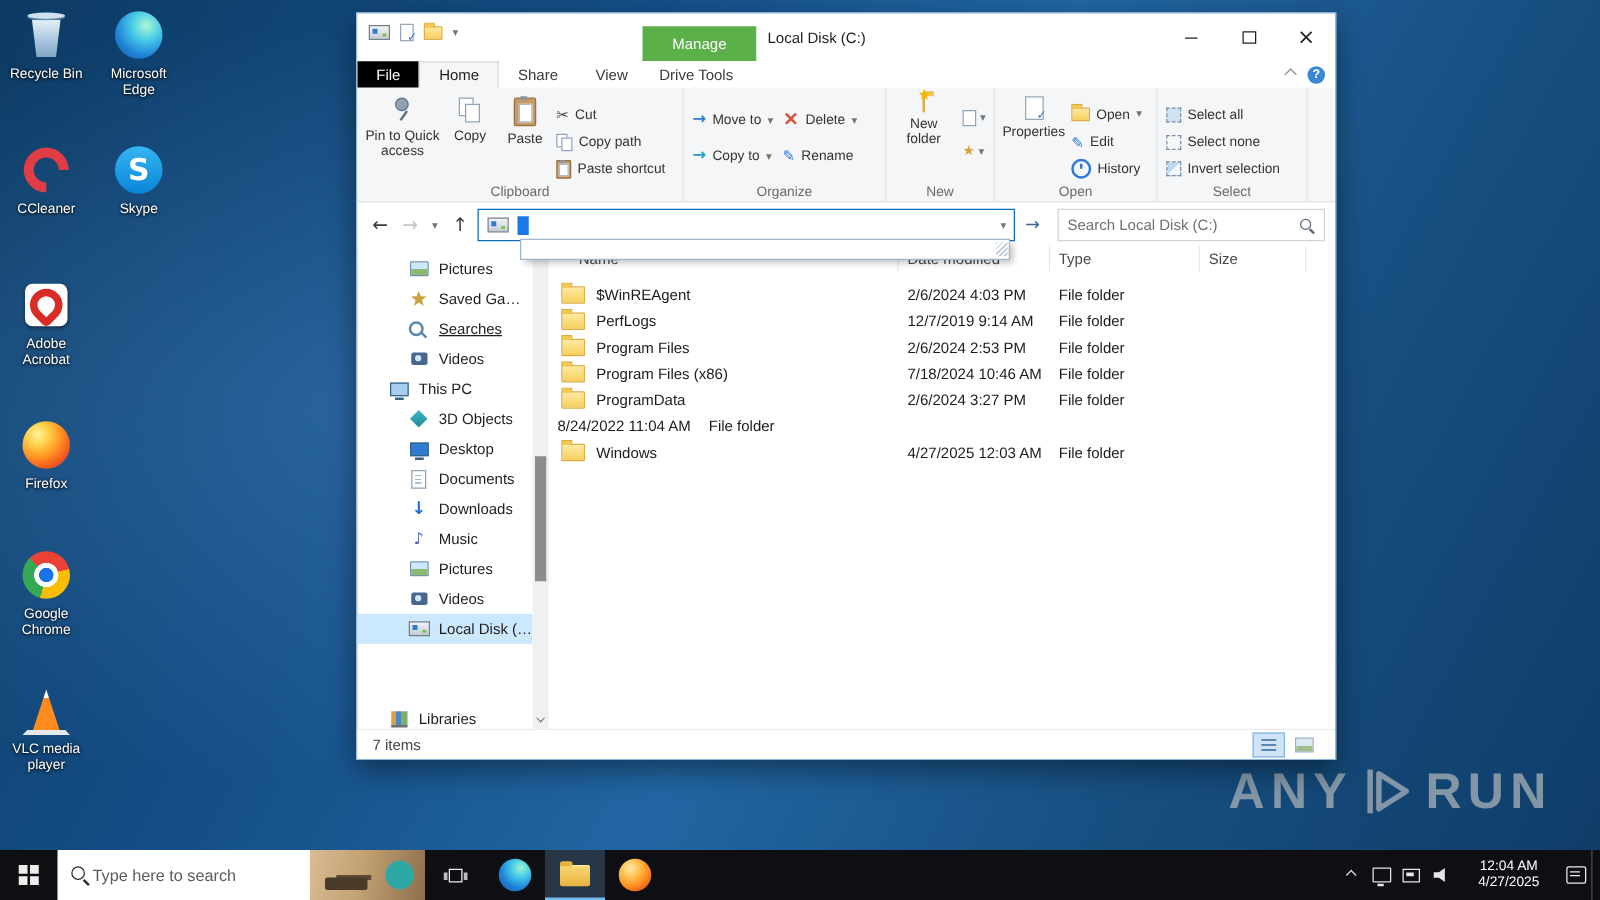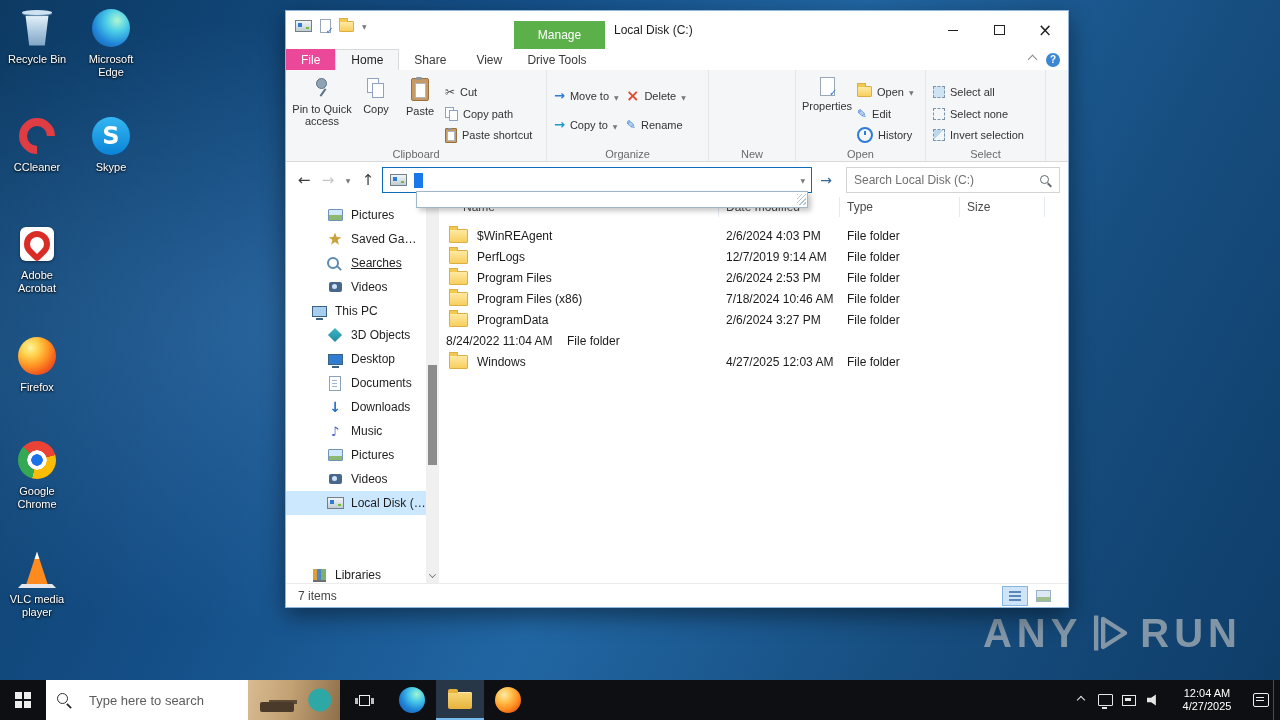--- a/index.html
+++ b/index.html
@@ -76,21 +76,21 @@
        color:#fff;font-size:12px;display:flex;align-items:center;justify-content:center}
   .wintitle{position:absolute;left:328px;top:12px;font-size:12px;color:#1e1e1e}
   .capbtns{position:absolute;right:0;top:0;height:38px;display:flex}
   .cap{width:46px;display:flex;align-items:center;justify-content:center}
   .min-i{width:10px;height:1px;background:#222;display:block}
   .max-i{width:9px;height:8px;border:1px solid #222;display:block}
   .cap-close::before{content:"\00D7";font-size:17px;color:#222;font-family:"DejaVu Sans",sans-serif}
 
   .tabrow{height:21px;display:flex;position:relative;background:#fff;font-size:12px}
   .tab{padding:0 15px;display:flex;align-items:center;color:#3a3a3a}
-  .tab-file{background:#ec4899;color:#fff}
+  .tab-file{background:#000000;color:#fff}
   .tab.active{background:#f5f6f7;border:1px solid #d8d9da;border-bottom:none;color:#1e1e1e}
   .tab-drive{position:absolute;left:228px;top:0;bottom:0;width:86px;justify-content:center;padding:0}
   .tr-right{position:absolute;right:8px;top:0;bottom:0;display:flex;align-items:center;gap:10px}
   .help{width:14px;height:14px;border-radius:50%;background:#3a87d4;display:flex;align-items:center;justify-content:center}
   .help::after{content:"?";color:#fff;font-size:10px;font-weight:bold}
 
   .ribbon{height:91px;background:#f5f6f7;border-bottom:1px solid #d8d9da;display:flex}
   .rgroup{position:relative;border-right:1px solid #e4e5e6;box-sizing:border-box;padding:2px 2px 14px 4px;flex:none}
   .rgl{position:absolute;bottom:1px;left:0;right:0;text-align:center;font-size:11px;color:#6a6a6a}
   .rrow{display:flex;height:72px}
@@ -223,21 +223,21 @@
 
   
   .taskbar{position:absolute;left:0;bottom:0;width:1280px;height:40px;background:#0d0f12;display:flex;color:#fff}
   .tb-start{width:46px;display:flex;align-items:center;justify-content:center}
   .winlogo{position:relative;width:16px;height:16px}
   .winlogo i{position:absolute;width:7px;height:7px;background:#ededed}
   .winlogo i:nth-child(2){left:9px}
   .winlogo i:nth-child(3){top:9px}
   .winlogo i:nth-child(4){left:9px;top:9px}
   .tb-search{width:284px;background:#fff;color:#5c5c5c;display:flex;align-items:center;position:relative;padding-left:10px}
-  .tbs-text{margin-left:17px;font-size:13px}
+  .tbs-text{margin-left:2px;font-size:13px}
   .tb-banner{position:absolute;right:0;top:0;width:92px;height:40px;
       background:radial-gradient(circle at 78% 50%,#2ea8a4 0 11px,transparent 12px),
                  linear-gradient(100deg,#d9bb92 0%,#c2a173 45%,#8e6f4c 100%)}
   .tb-banner::after{content:"";position:absolute;left:12px;bottom:8px;width:34px;height:10px;background:#4a3a2a;
       border-radius:2px;box-shadow:6px -5px 0 -3px #5d4a35}
   .tb-btn{width:48px;display:flex;align-items:center;justify-content:center}
   .tb-btn.active{background:rgba(102,150,200,.30);box-shadow:inset 0 -2px 0 #76b9ed}
   .tv-ico{position:relative;width:18px;height:14px}
   .tv-ico::before{content:"";position:absolute;left:4px;top:2px;width:9px;height:9px;border:1.5px solid #f0f0f0}
   .tv-ico::after{content:"";position:absolute;left:0;top:5px;width:3px;height:6px;background:#bdbdbd;box-shadow:16px 0 0 #bdbdbd}
@@ -408,20 +408,36 @@
             <div class="sbtn">
               <span class="gi gi-pencil"></span>
               <span>Rename</span>
             </div>
           </div>
         </div>
         <div class="rgl">Organize</div>
       </div>
 
       <div class="rgroup" style="width:87px">
+        <div class="rrow">
+          <div class="bigbtn" style="width:52px">
+            <span class="nf-wrap"><span class="fol big"></span><span class="star"></span></span>
+            <span>New folder</span>
+          </div>
+          <div class="minicol">
+            <div class="sbtn tiny">
+              <span class="mini-page"></span>
+              <span class="gi gi-dd"></span>
+            </div>
+            <div class="sbtn tiny">
+              <span class="gi gi-star"></span>
+              <span class="gi gi-dd"></span>
+            </div>
+          </div>
+        </div>
         <div class="rgl">New</div>
       </div>
 
       <div class="rgroup" style="width:130px">
         <div class="rrow">
           <div class="bigbtn" style="width:54px">
             <span class="props-ico"></span>
             <span>Properties</span>
           </div>
           <div class="smallcol">

